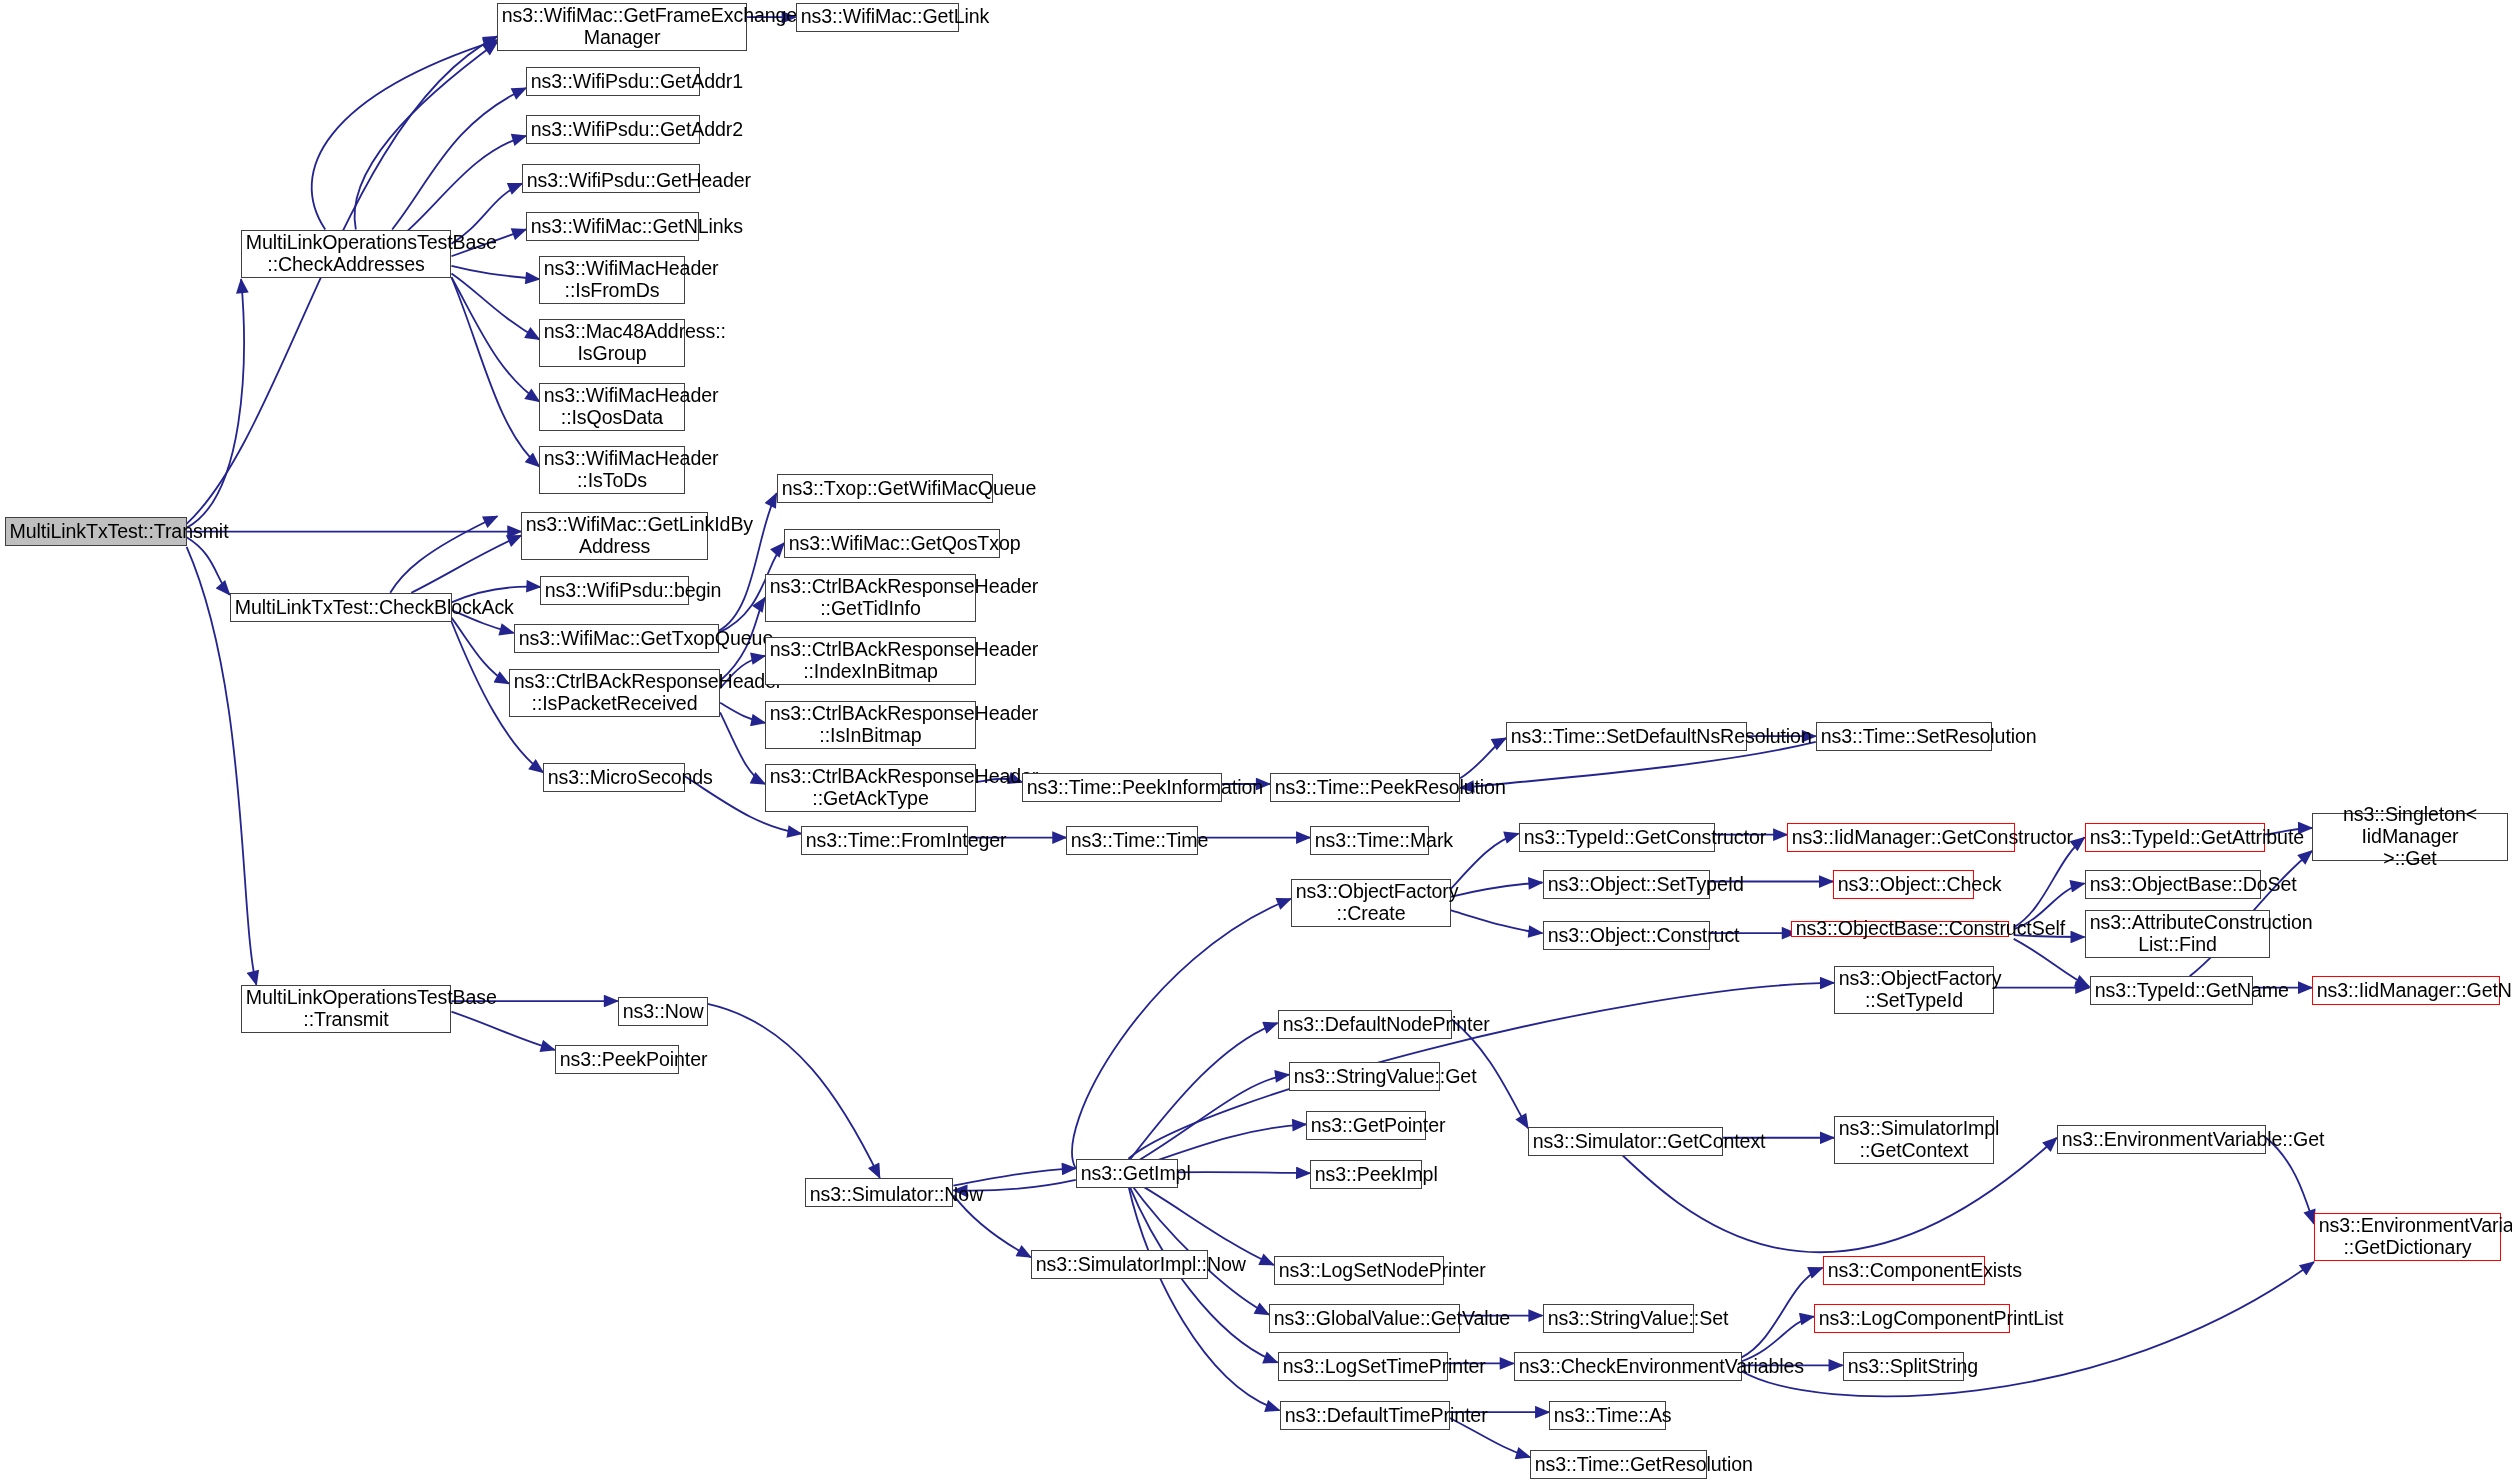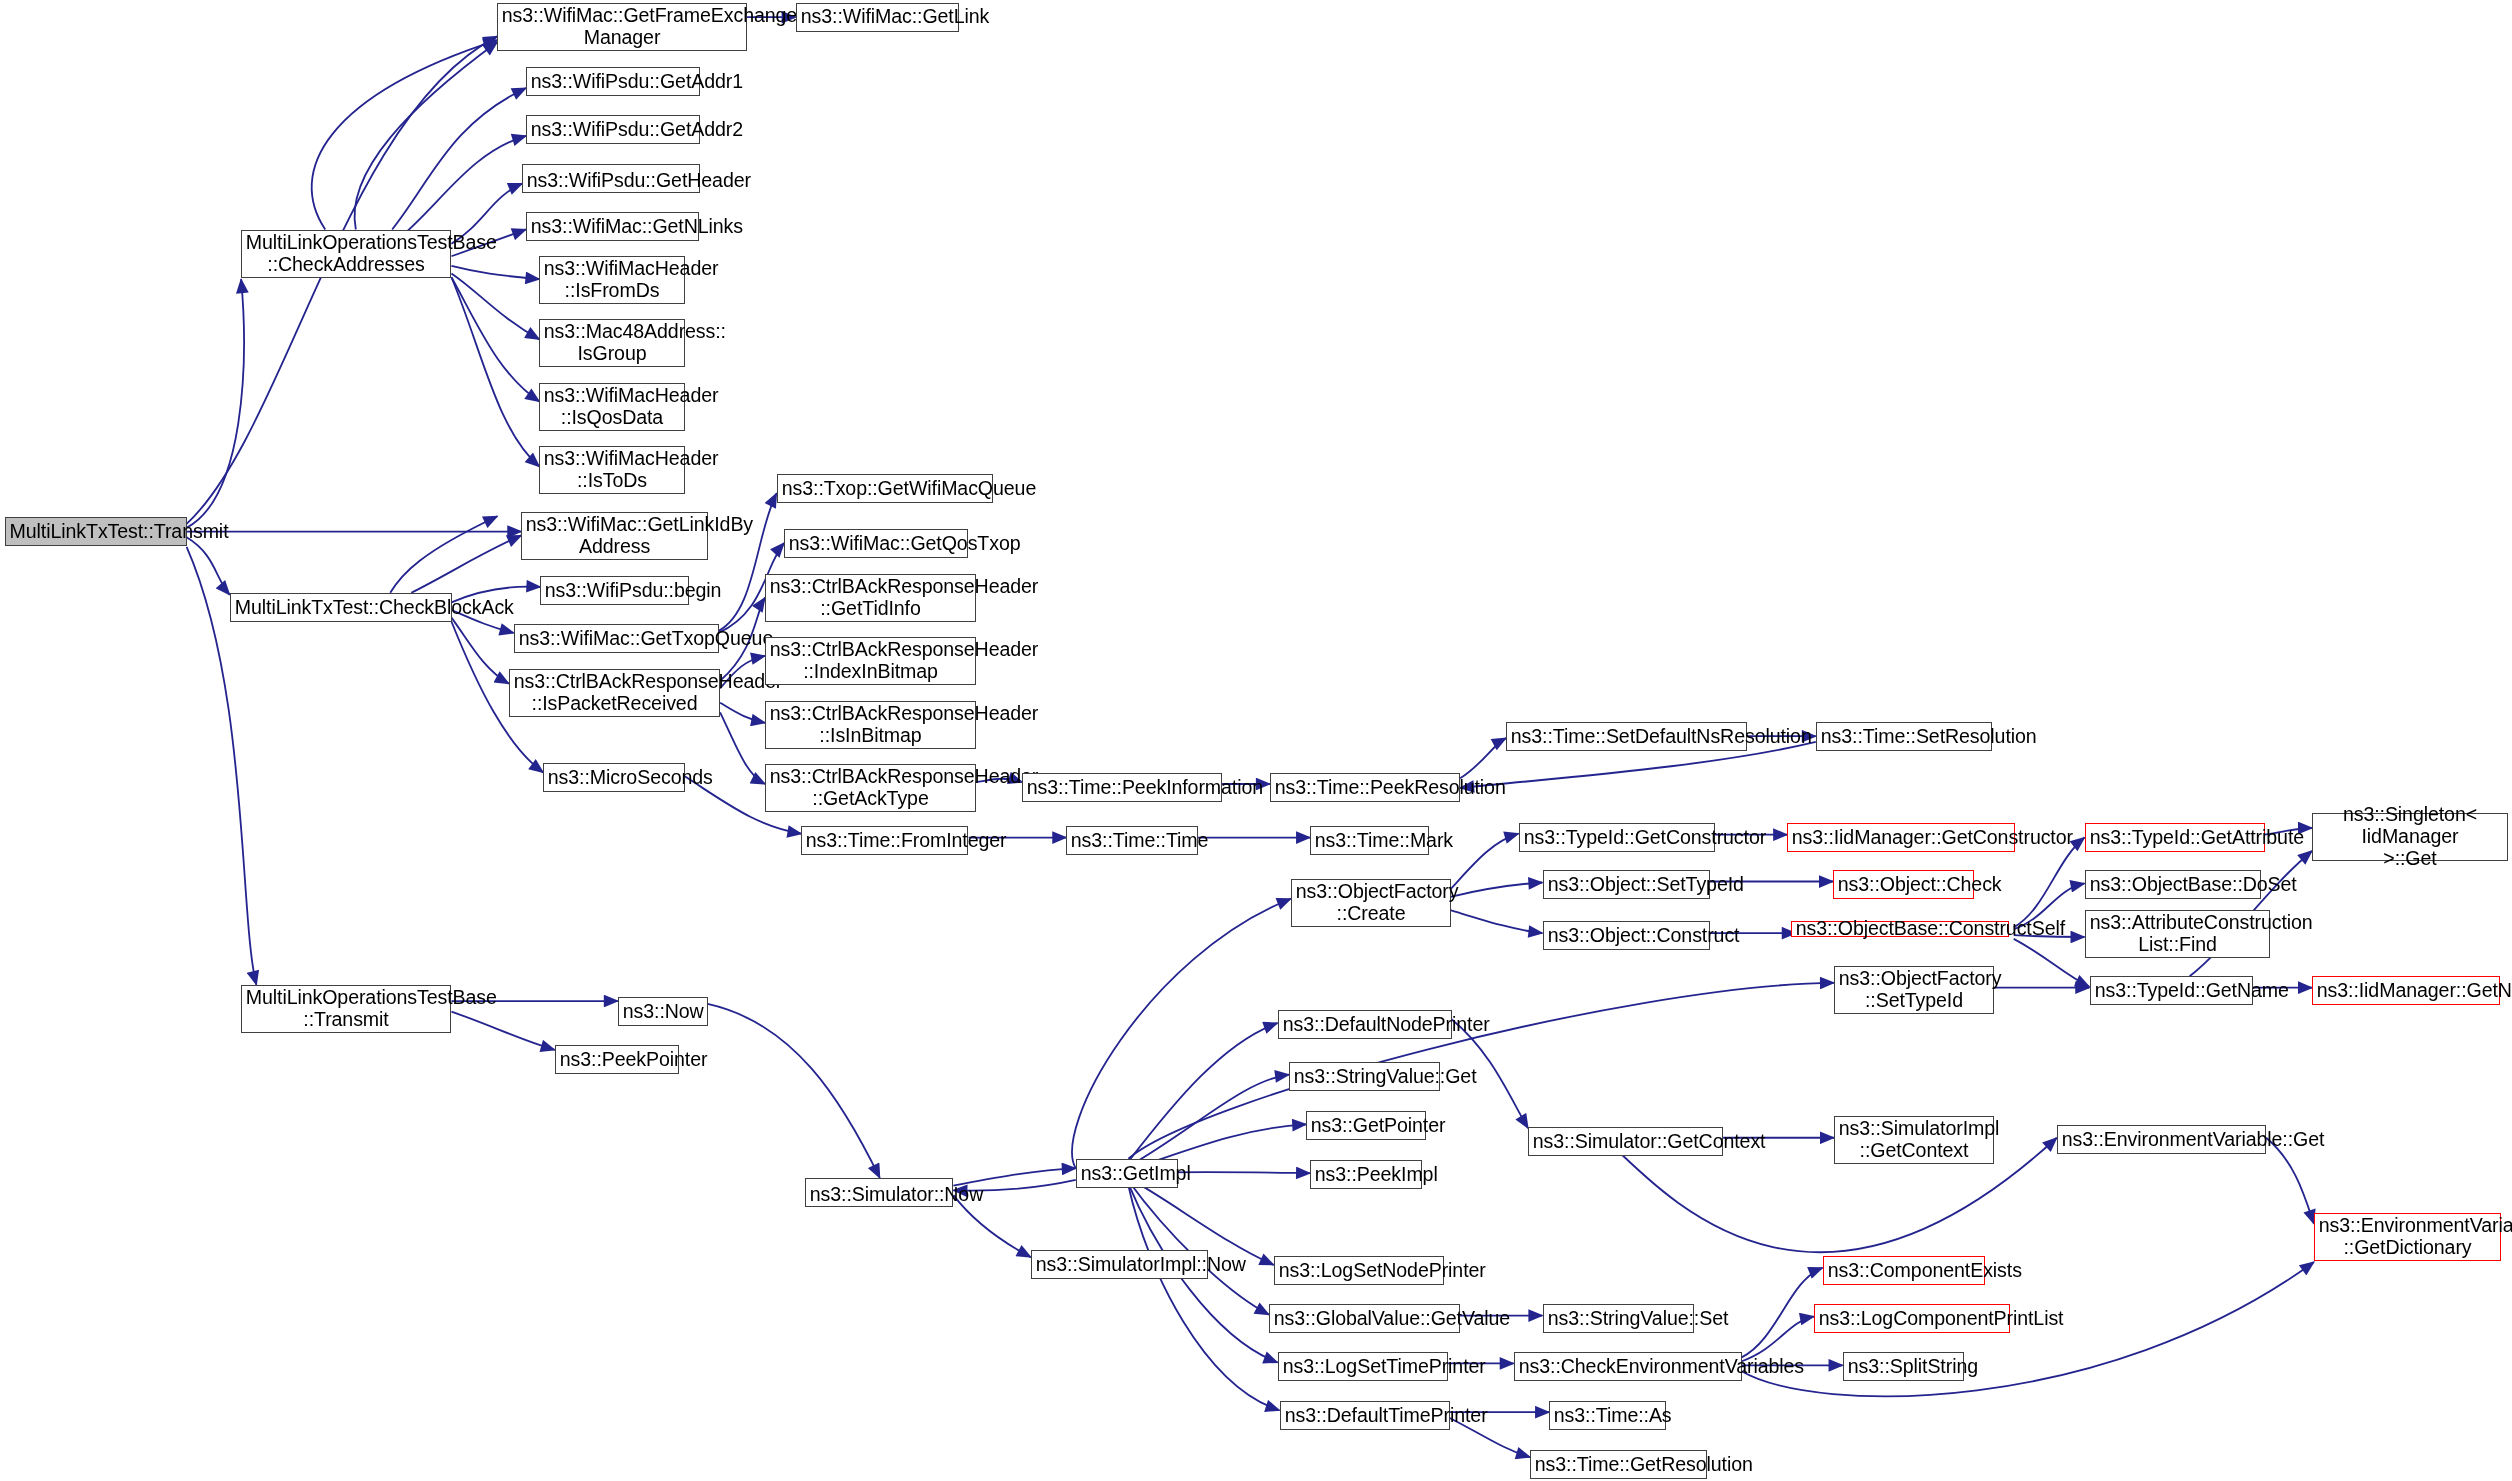--- a/index.html
+++ b/index.html
@@ -175,21 +175,21 @@
 ::IsToDs</span></div>
       <div class="node" style="left: 521px; top: 512px; width: 187px; height: 48px;"><span>ns3::WifiMac::GetLinkIdBy
 Address</span></div>
       <div class="node" style="left: 540px; top: 576px; width: 149px; height: 29px;"><span>ns3::WifiPsdu::begin</span></div>
       <div class="node" style="left: 514px; top: 624px; width: 205px; height: 29px;"><span>ns3::WifiMac::GetTxopQueue</span></div>
       <div class="node" style="left: 230px; top: 593px; width: 222px; height: 29px;"><span>MultiLinkTxTest::CheckBlockAck</span></div>
       <div class="node" style="left: 509px; top: 669px; width: 211px; height: 48px;"><span>ns3::CtrlBAckResponseHeader
 ::IsPacketReceived</span></div>
       <div class="node" style="left: 543px; top: 763px; width: 142px; height: 29px;"><span>ns3::MicroSeconds</span></div>
       <div class="node" style="left: 777px; top: 474px; width: 216px; height: 29px;"><span>ns3::Txop::GetWifiMacQueue</span></div>
-      <div class="node" style="left: 784px; top: 529px; width: 184px; height: 29px;"><span>ns3::WifiMac::GetQosTxop</span></div>
+      <div class="node" style="left: 784px; top: 529px; width: 216px; height: 29px;"><span>ns3::WifiMac::GetQosTxop</span></div>
       <div class="node" style="left: 765px; top: 574px; width: 211px; height: 48px;"><span>ns3::CtrlBAckResponseHeader
 ::GetTidInfo</span></div>
       <div class="node" style="left: 765px; top: 637px; width: 211px; height: 48px;"><span>ns3::CtrlBAckResponseHeader
 ::IndexInBitmap</span></div>
       <div class="node" style="left: 765px; top: 701px; width: 211px; height: 48px;"><span>ns3::CtrlBAckResponseHeader
 ::IsInBitmap</span></div>
       <div class="node" style="left: 765px; top: 764px; width: 211px; height: 48px;"><span>ns3::CtrlBAckResponseHeader
 ::GetAckType</span></div>
       <div class="node" style="left: 801px; top: 826px; width: 167px; height: 29px;"><span>ns3::Time::FromInteger</span></div>
       <div class="node" style="left: 1022px; top: 773px; width: 200px; height: 29px;"><span>ns3::Time::PeekInformation</span></div>

